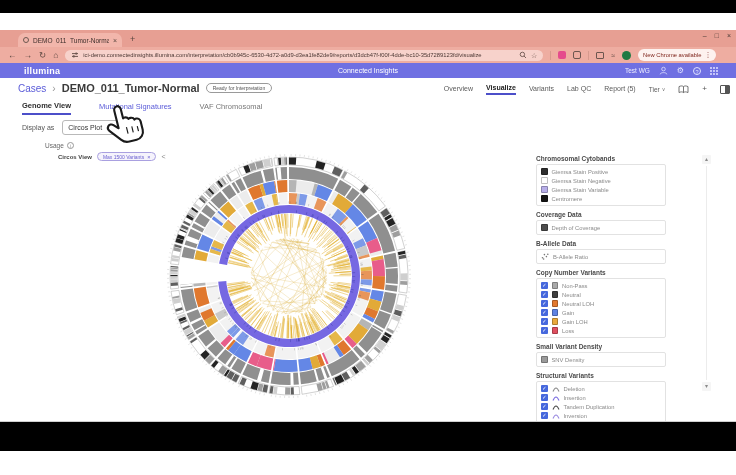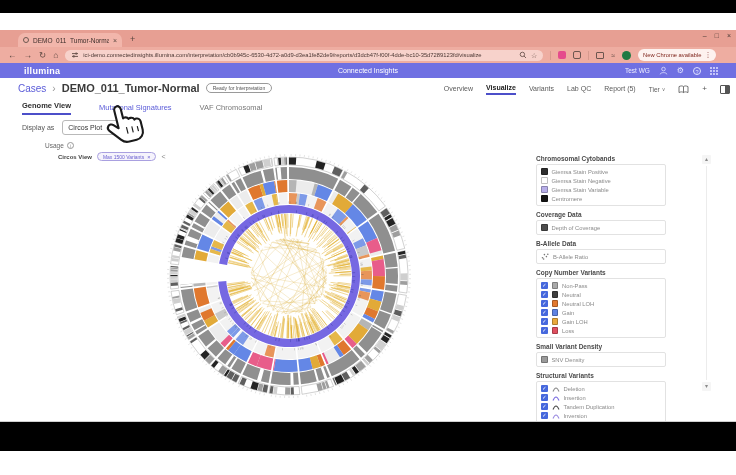--- a/index.html
+++ b/index.html
@@ -50,21 +50,21 @@
   #crumb .cur{font-size:11px;color:#3a3a3a;font-weight:600;}
   #status-badge{font-size:5px;color:#555;border:1px solid #9a9a9a;border-radius:8px;padding:1px 6px;}
   #nav-tabs{position:absolute;right:6px;top:3px;display:flex;align-items:center;gap:13px;height:16px;}
   .ntab{font-size:7px;color:#5b5b5b;padding-bottom:2px;}
   .ntab.active{color:#222;font-weight:700;border-bottom:2px solid #4c4fc9;}
   #tier-dd{display:flex;align-items:center;gap:2px;font-size:6.5px;color:#5b5b5b;}
   #panel-icon{width:10px;height:9px;border:1px solid #555;border-radius:1px;box-sizing:border-box;position:relative;}
   #panel-icon i{position:absolute;right:0;top:0;bottom:0;width:4px;background:#555;}
   .toolg{font-size:8px;color:#555;line-height:1;}
   
-  #view-tabs{left:22px;top:101px;display:flex;gap:28px;align-items:flex-end;height:14px;}
+  #view-tabs{left:22px;top:101px;display:flex;gap:28px;align-items:center;height:14px;}
   .vtab{font-size:7.5px;color:#777;padding-bottom:3px;}
   .vtab.active{color:#2e2e2e;font-weight:700;border-bottom:2px solid #4c4fc9;}
   .vtab.hover{color:#5a5bd8;}
   
   #display-row{left:22px;top:120px;display:flex;align-items:center;gap:8px;}
   #display-label{font-size:7px;color:#555;}
   #display-select{width:80px;height:15px;border:1px solid #b9b9b9;border-radius:3px;background:#fff;display:flex;align-items:center;padding:0 5px;box-sizing:border-box;}
   #display-select .val{font-size:7px;color:#333;flex:1;}
   #display-select .chev{font-size:6px;color:#777;}
   #usage-row{left:45px;top:142px;display:flex;align-items:center;gap:3px;}

